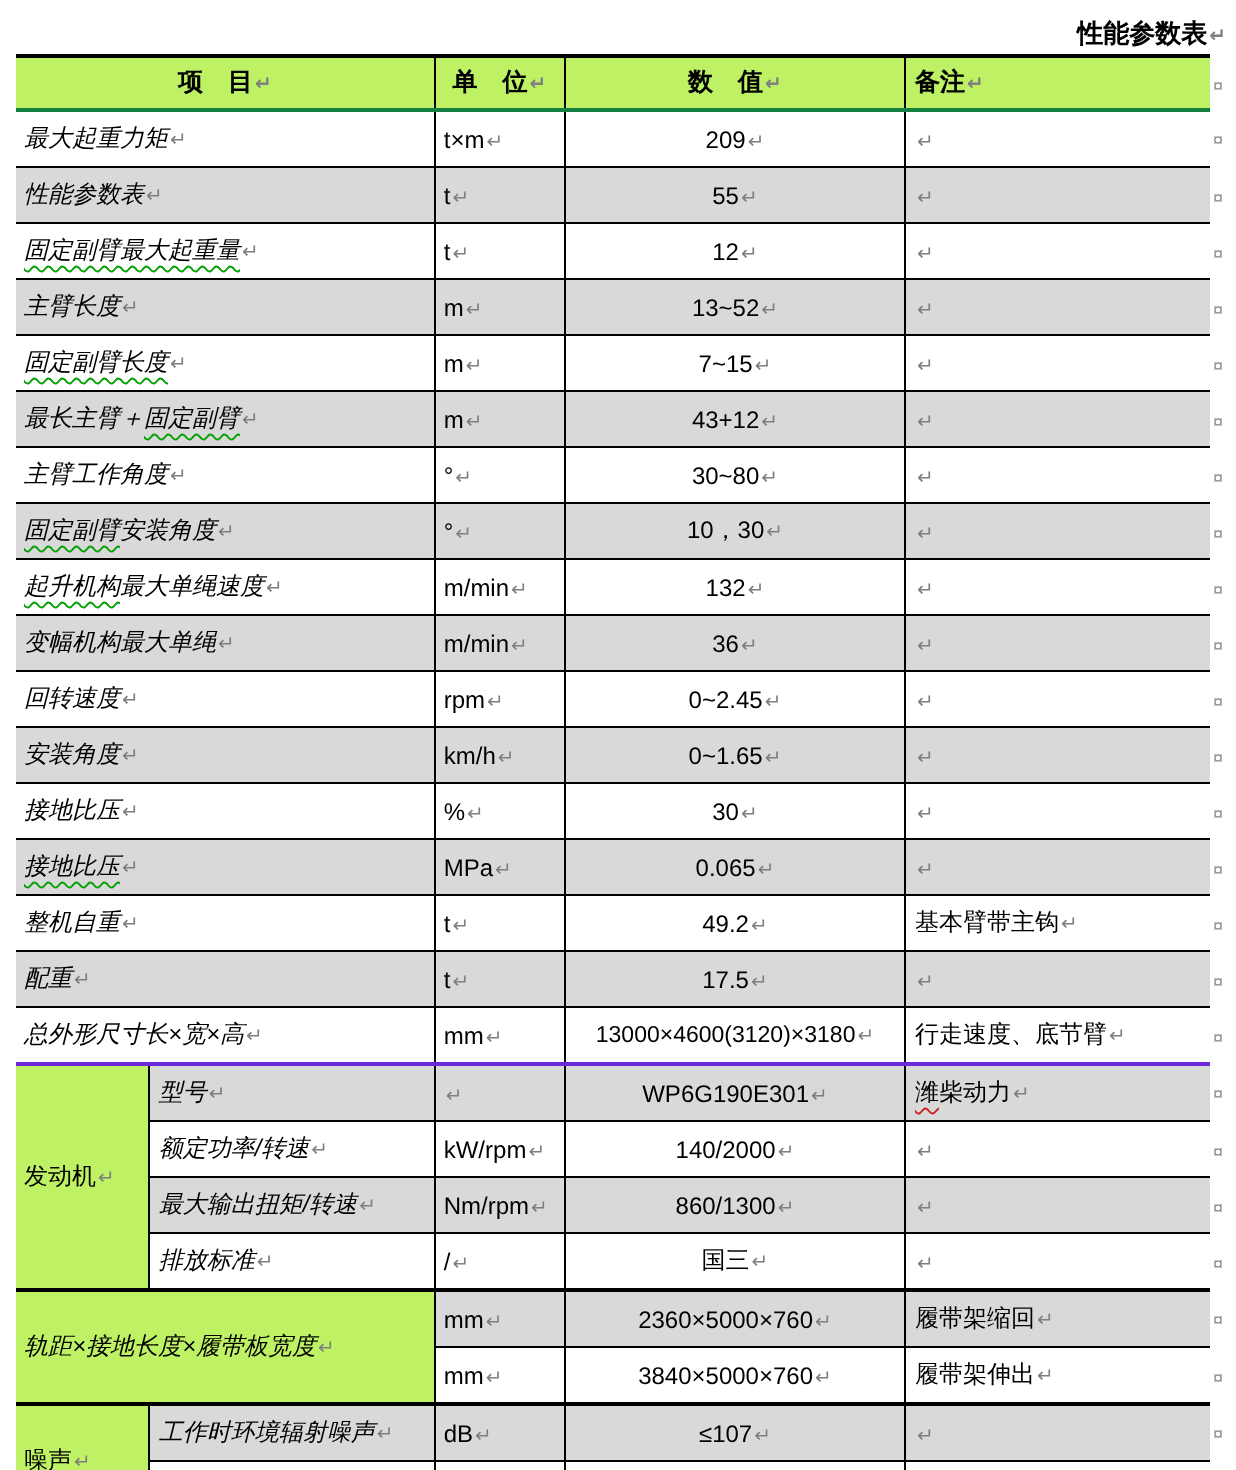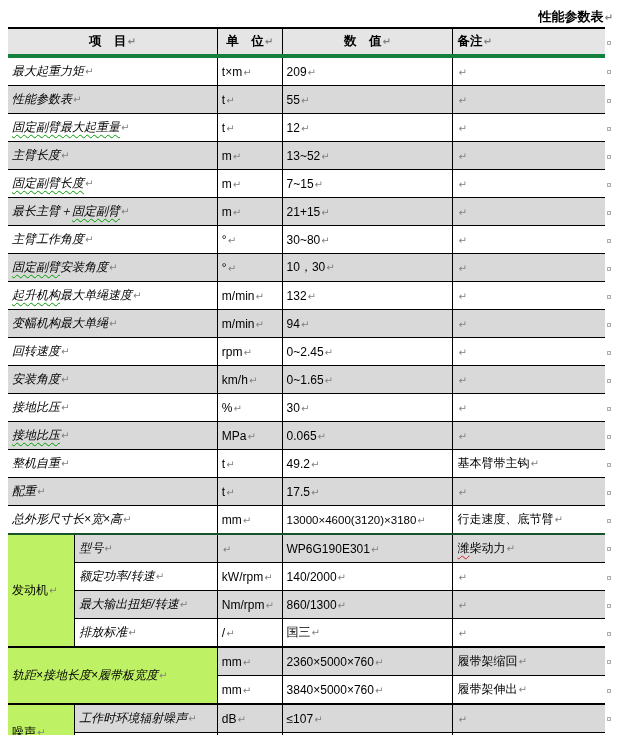--- a/index.html
+++ b/index.html
@@ -9,33 +9,33 @@
   }
   .doc{padding:7px 0 0 8px;}
   .title{width:605px;text-align:right;font-weight:bold;font-size:13px;height:20px;line-height:20px;}
   table{border-collapse:collapse;table-layout:fixed;}
   td,th{
     border:1px solid #000;height:27px;padding:0 4px;
     white-space:nowrap;overflow:hidden;vertical-align:middle;
     font-size:12px;font-weight:normal;
   }
   tr.hdr th{
-    background:#e5e5e5;font-weight:bold;border-top:2px solid #000;border-bottom:4px solid #15803d;
+    background:#bef264;font-weight:bold;border-top:2px solid #000;border-bottom:2px solid #15803d;
     text-align:center;height:25px;font-size:12.5px;
   }
   tr.hdr th.cr{text-align:left;}
   tr.shade td{background:#d9d9d9;}
   tr.shade td.white, td.white{background:#bef264;}
   .bl0{border-left:none;}
   .br0{border-right:none;}
-  .tt{border-top:2px solid #14532d;}
+  .tt{border-top:2px solid #6d28d9;}
   .tb{border-bottom:2px solid #000;}
   .cl,.cs{text-align:left;font-style:italic;}
   .cu{text-align:left;}
-  .cv{}
+  .cv{text-align:center;}
   .cr{text-align:left;}
   .cm{text-align:left;}
   .endmark{border:none !important;background:#fff !important;padding:0 0 0 2px;vertical-align:middle;}
   .pm{color:#808080;font-size:10px;margin-left:1px;}
   .rm{color:#8a8a8a;font-size:9px;}
   .sq-g{text-decoration:underline wavy #00a000 1px;text-underline-offset:3px;}
   .sq-r{text-decoration:underline wavy #cc2222 1px;text-underline-offset:3px;}
 </style>
 </head>
 <body>
@@ -98,21 +98,21 @@
       <td colspan="2" class="cl bl0"><span class="sq-g">固定副臂长度</span><span class="pm">↵</span></td>
       <td class="cu"><span>m</span><span class="pm">↵</span></td>
       <td class="cv"><span>7~15</span><span class="pm">↵</span></td>
       <td class="cr br0"><span></span><span class="pm">↵</span></td>
       <td class="endmark"><span class="rm">¤</span></td>
     </tr>
 
     <tr class="shade">
       <td colspan="2" class="cl bl0"><span>最长主臂＋</span><span class="sq-g">固定副臂</span><span class="pm">↵</span></td>
       <td class="cu"><span>m</span><span class="pm">↵</span></td>
-      <td class="cv"><span>21+15</span><span class="pm">↵</span></td>
+      <td class="cv"><span>43+12</span><span class="pm">↵</span></td>
       <td class="cr br0"><span></span><span class="pm">↵</span></td>
       <td class="endmark"><span class="rm">¤</span></td>
     </tr>
 
     <tr>
       <td colspan="2" class="cl bl0"><span>主臂工作角度</span><span class="pm">↵</span></td>
       <td class="cu"><span>°</span><span class="pm">↵</span></td>
       <td class="cv"><span>30~80</span><span class="pm">↵</span></td>
       <td class="cr br0"><span></span><span class="pm">↵</span></td>
       <td class="endmark"><span class="rm">¤</span></td>
@@ -130,21 +130,21 @@
       <td colspan="2" class="cl bl0"><span class="sq-g">起升机构</span><span>最大单绳速度</span><span class="pm">↵</span></td>
       <td class="cu"><span>m/min</span><span class="pm">↵</span></td>
       <td class="cv"><span>132</span><span class="pm">↵</span></td>
       <td class="cr br0"><span></span><span class="pm">↵</span></td>
       <td class="endmark"><span class="rm">¤</span></td>
     </tr>
 
     <tr class="shade">
       <td colspan="2" class="cl bl0"><span>变幅机构最大单绳</span><span class="pm">↵</span></td>
       <td class="cu"><span>m/min</span><span class="pm">↵</span></td>
-      <td class="cv"><span>94</span><span class="pm">↵</span></td>
+      <td class="cv"><span>36</span><span class="pm">↵</span></td>
       <td class="cr br0"><span></span><span class="pm">↵</span></td>
       <td class="endmark"><span class="rm">¤</span></td>
     </tr>
 
     <tr>
       <td colspan="2" class="cl bl0"><span>回转速度</span><span class="pm">↵</span></td>
       <td class="cu"><span>rpm</span><span class="pm">↵</span></td>
       <td class="cv"><span>0~2.45</span><span class="pm">↵</span></td>
       <td class="cr br0"><span></span><span class="pm">↵</span></td>
       <td class="endmark"><span class="rm">¤</span></td>

